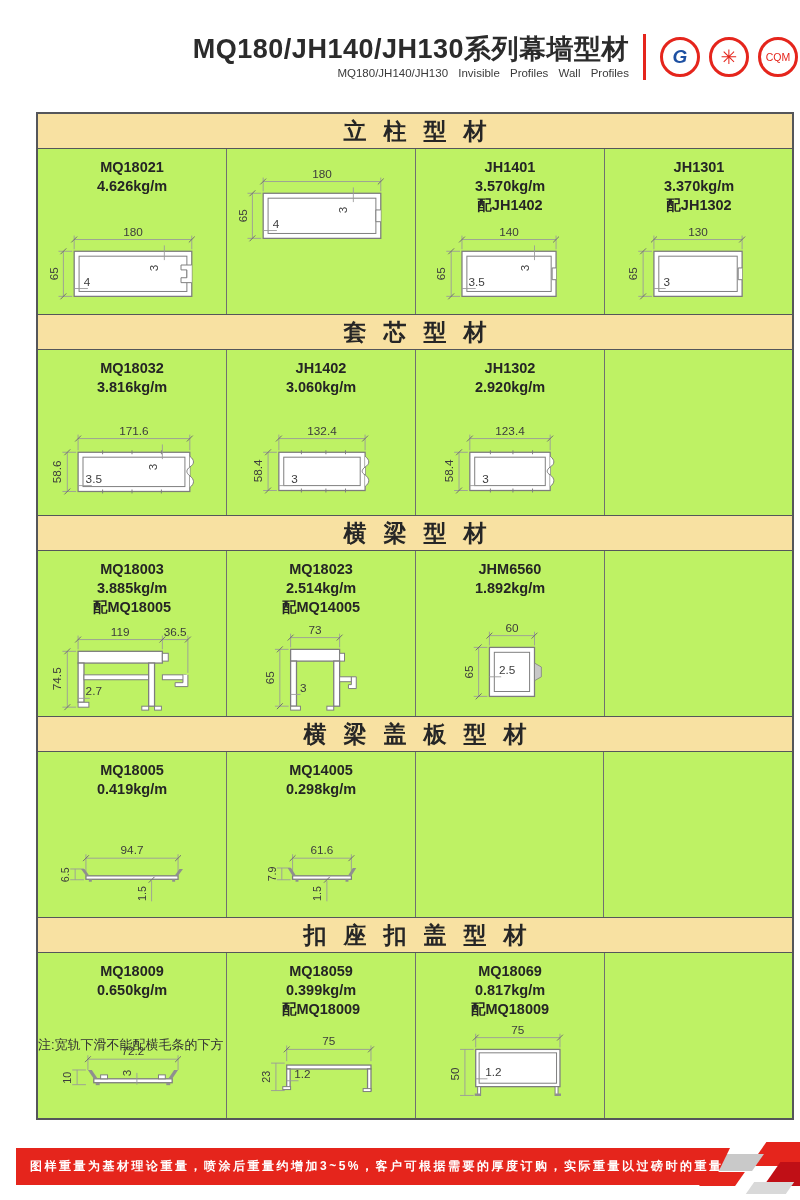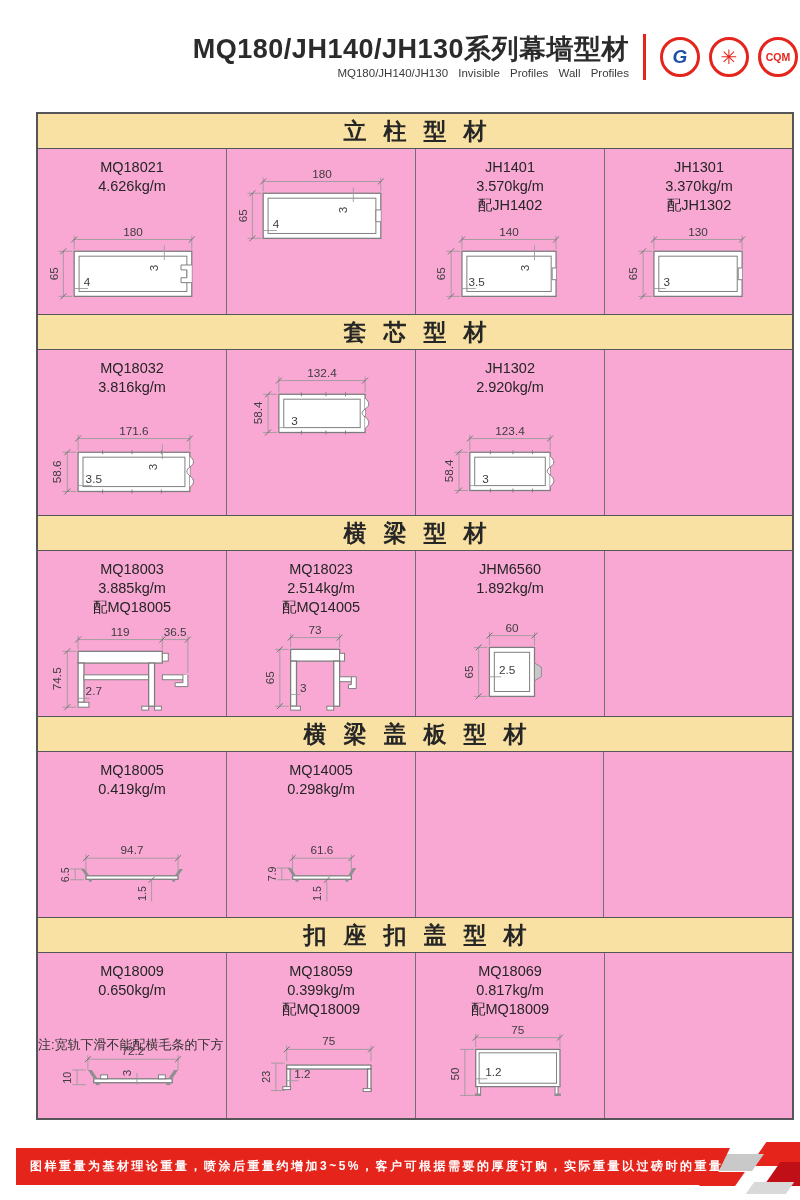--- a/index.html
+++ b/index.html
@@ -9,32 +9,32 @@
   .header{position:absolute;top:26px;left:0;width:800px;height:62px;display:flex;
           align-items:center;justify-content:flex-end;padding-right:18px;box-sizing:border-box;}
   .title-block{text-align:right;margin-right:14px;}
   .main-title{font-size:27px;font-weight:bold;color:#2b2b2b;letter-spacing:0.5px;line-height:1.1;}
   .sub-title{font-size:11.5px;color:#3a3a3a;word-spacing:7px;margin-top:3px;}
   .red-divider{width:3px;height:46px;background:#e5251c;margin-right:14px;}
   .logos{display:flex;gap:9px;}
   .logo{width:40px;height:40px;border-radius:50%;display:flex;align-items:center;justify-content:center;box-sizing:border-box;}
   .logo.l1{border:3px solid #e5251c;color:#1d50a2;font-size:19px;font-weight:bold;font-style:italic;}
   .logo.l2{border:3px solid #e5251c;color:#e5251c;font-size:20px;}
-  .logo.l3{border:3px solid #e5251c;color:#e5251c;font-size:10.5px;font-weight:bold;letter-spacing:0;justify-content:center;}
+  .logo.l3{border:3px solid #e5251c;color:#e5251c;font-size:10.5px;font-weight:normal;letter-spacing:0;justify-content:center;}
   
-  .table{position:absolute;left:20px;top:112px;width:758px;border:2px solid #55565a;background:#f9a8d4;box-sizing:border-box;}
+  .table{position:absolute;left:20px;top:112px;width:758px;border:2px solid #55565a;background:#bef264;box-sizing:border-box;}
   .band{height:34px;background:#f8e1a2;border-bottom:1px solid #55565a;display:flex;align-items:center;justify-content:center;}
   .band + .row{border-bottom:none;}
   .section + .section .band{border-top:1px solid #55565a;}
   .band-text{font-size:23px;font-weight:bold;color:#262626;letter-spacing:17px;padding-left:17px;}
   .row{display:grid;grid-template-columns:1fr 1fr 1fr 1fr;}
   .cell{border-right:1px solid #707070;min-height:160px;padding-top:9px;box-sizing:border-box;
         display:flex;flex-direction:column;align-items:center;}
   .cell:last-child{border-right:none;}
-  .lbl{text-align:center;font-size:14.5px;color:#252525;line-height:1.32;min-height:58px;}
+  .lbl{text-align:center;font-size:14.5px;color:#252525;line-height:1.32;min-height:58px;font-weight:bold;}
   svg{display:block;}
   .pf{fill:#fff;stroke:#7d7d7d;stroke-width:1.3;}
   .pf2{fill:#fff;stroke:#7d7d7d;stroke-width:1;}
   .sol{fill:#8f8f8f;stroke:none;}
   .dl{stroke:#9a9a9a;stroke-width:0.9;fill:none;}
   .tk{stroke:#6f6f6f;stroke-width:1;}
   text.dm{font-family:"Liberation Sans",sans-serif;font-size:12px;fill:#3c3c3c;}
   text.dm11{font-family:"Liberation Sans",sans-serif;font-size:11px;fill:#3c3c3c;}
   
   .note{position:absolute;left:22px;top:1036px;font-size:13px;color:#333;}
@@ -231,20 +231,25 @@
               <line class="pf2" x1="125" y1="74" x2="125" y2="78"></line>
             <path class="pf2" d="M154,40 c5,4 5,8 0,11 c-4,3 -4,6 0,9 c5,4 5,8 0,12"></path>
             <line class="dl" x1="40" y1="70" x2="54" y2="70"></line>
             <text class="dm" x="56" y="67" text-anchor="middle">3.5</text>
             <line class="dl" x1="126" y1="28" x2="126" y2="43"></line>
             <text class="dm" transform="translate(120 51) rotate(-90)" text-anchor="middle">3</text>
           </svg>
         </div>
 
         <div class="cell">
+          <div class="lbl">
+            <div>JH1402</div>
+            <div>3.060kg/m</div>
+            <div></div>
+          </div>
           <svg width="188" height="98" viewBox="0 0 190 100">
             <line class="dl" x1="52" y1="34" x2="52" y2="18"></line>
               <line class="dl" x1="140" y1="34" x2="140" y2="18"></line>
             <line class="dl" x1="52" y1="22" x2="140" y2="22"></line>
             <line class="tk" x1="49" y1="25" x2="55" y2="19"></line>
               <line class="tk" x1="137" y1="25" x2="143" y2="19"></line>
             <text class="dm" x="96" y="18" text-anchor="middle">132.4</text>
             <line class="dl" x1="50" y1="36" x2="36" y2="36"></line>
               <line class="dl" x1="50" y1="75" x2="36" y2="75"></line>
             <line class="dl" x1="41" y1="36" x2="41" y2="75"></line>

